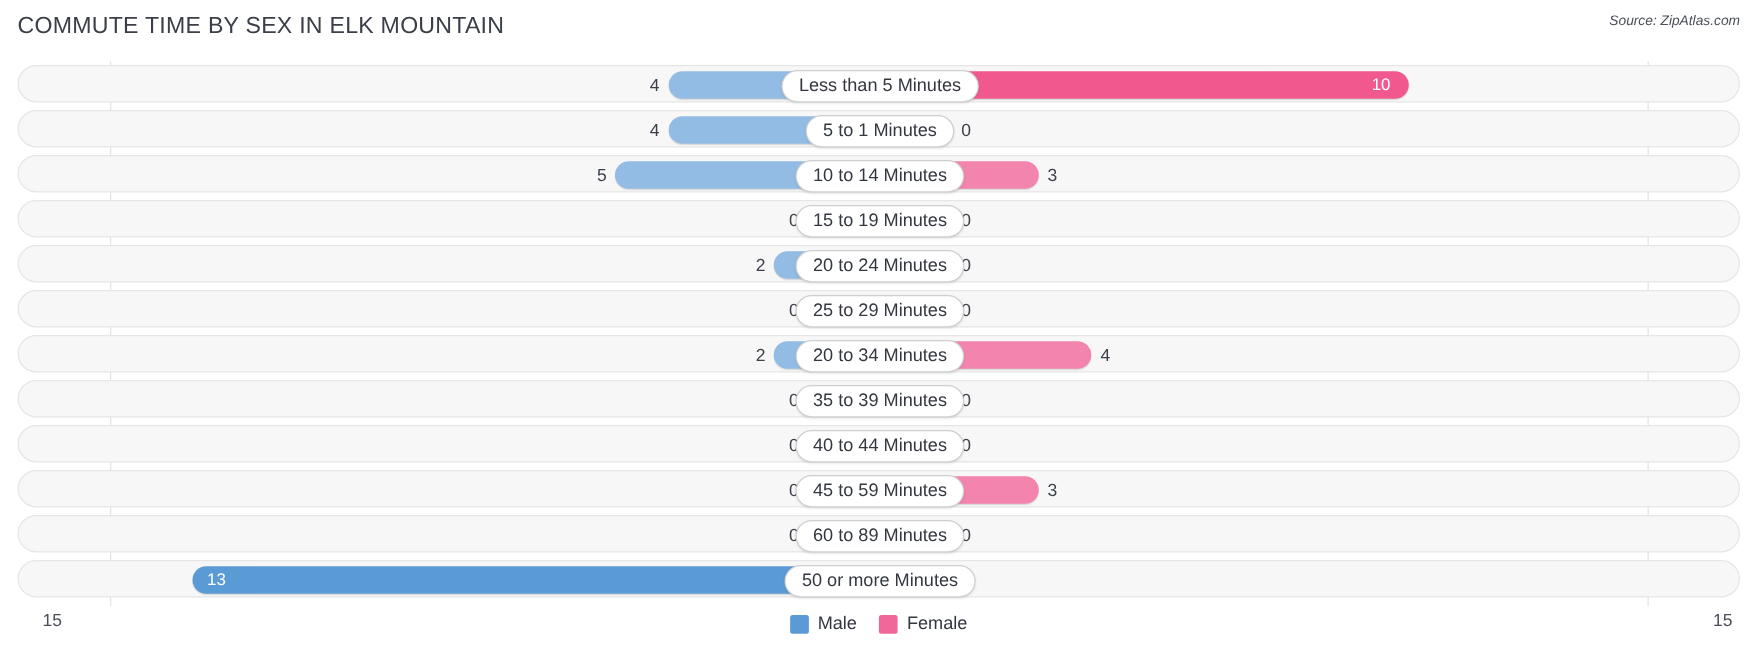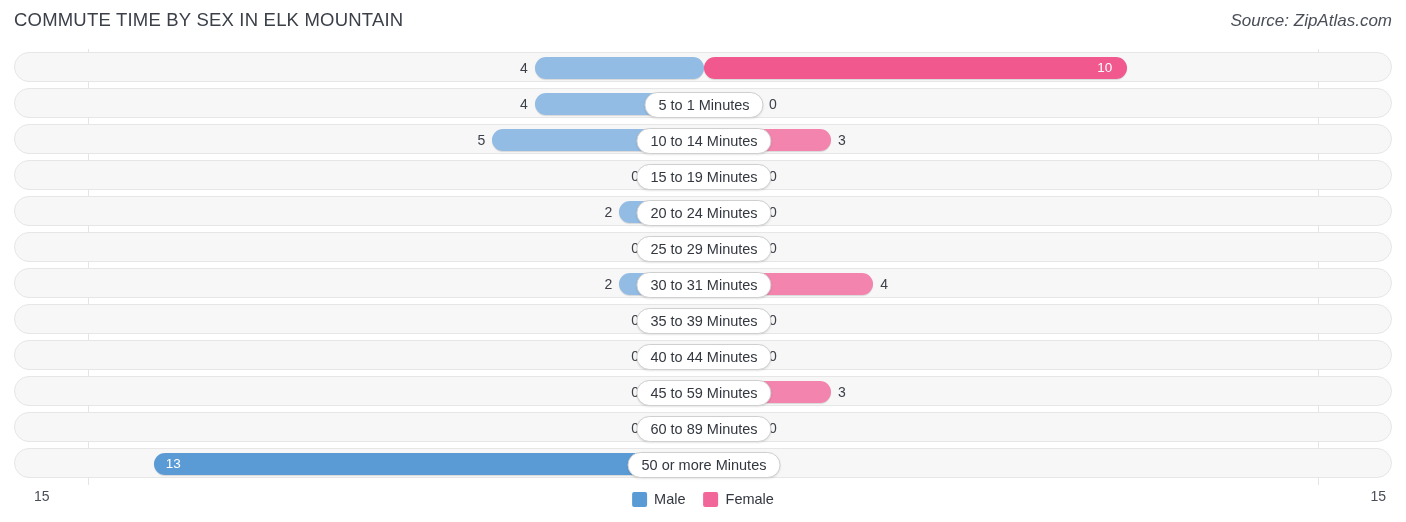--- a/index.html
+++ b/index.html
@@ -36,21 +36,21 @@
     top: 9px;
     font-size: 18.5px;
     letter-spacing: 0.2px;
     color: #3b3f48;
     white-space: nowrap;
   }
   .chart-source {
     position: absolute;
     right: 14px;
     top: 11px;
-    font-size: 17px;
+    font-size: 11px;
     font-style: italic;
     color: #4a4e57;
     white-space: nowrap;
     margin-left: 32px;
   }
 
   
   .plot {
     position: absolute;
     left: 14px;
@@ -204,20 +204,21 @@
   <div class="row" style="top: 3px;">
         <div class="row-inner">
           <div class="half left">
             <div class="bar left" style="width: 169.333px; background: rgb(146, 188, 228);"></div>
             <div class="val outside-left" style="right: 176.333px; width: 40px;">4</div>
           </div>
           <div class="half right">
             <div class="bar right" style="width: 423.333px; background: rgb(240, 88, 142);"></div>
             <div class="val inside" style="left: 393.333px;">10</div>
           </div>
+          <div class="center-pill">Less than 5 Minutes</div>
         </div>
       </div>
       <div class="row" style="top: 39px;">
         <div class="row-inner">
           <div class="half left">
             <div class="bar left" style="width: 169.333px; background: rgb(146, 188, 228);"></div>
             <div class="val outside-left" style="right: 176.333px; width: 40px;">4</div>
           </div>
           <div class="half right">
             <div class="bar right" style="width: 58px; background: rgb(248, 168, 195);"></div>
@@ -281,21 +282,21 @@
       <div class="row" style="top: 219px;">
         <div class="row-inner">
           <div class="half left">
             <div class="bar left" style="width: 84.6667px; background: rgb(146, 188, 228);"></div>
             <div class="val outside-left" style="right: 91.6667px; width: 40px;">2</div>
           </div>
           <div class="half right">
             <div class="bar right" style="width: 169.333px; background: rgb(242, 132, 173);"></div>
             <div class="val outside-right" style="left: 176.333px; width: 40px;">4</div>
           </div>
-          <div class="center-pill">30 to 31 Minutes</div>
+          <div class="center-pill">20 to 34 Minutes</div>
         </div>
       </div>
       <div class="row" style="top: 255px;">
         <div class="row-inner">
           <div class="half left">
             <div class="bar left" style="width: 58px; background: rgb(146, 188, 228);"></div>
             <div class="val outside-left" style="right: 65px; width: 40px;">0</div>
           </div>
           <div class="half right">
             <div class="bar right" style="width: 58px; background: rgb(248, 168, 195);"></div>

